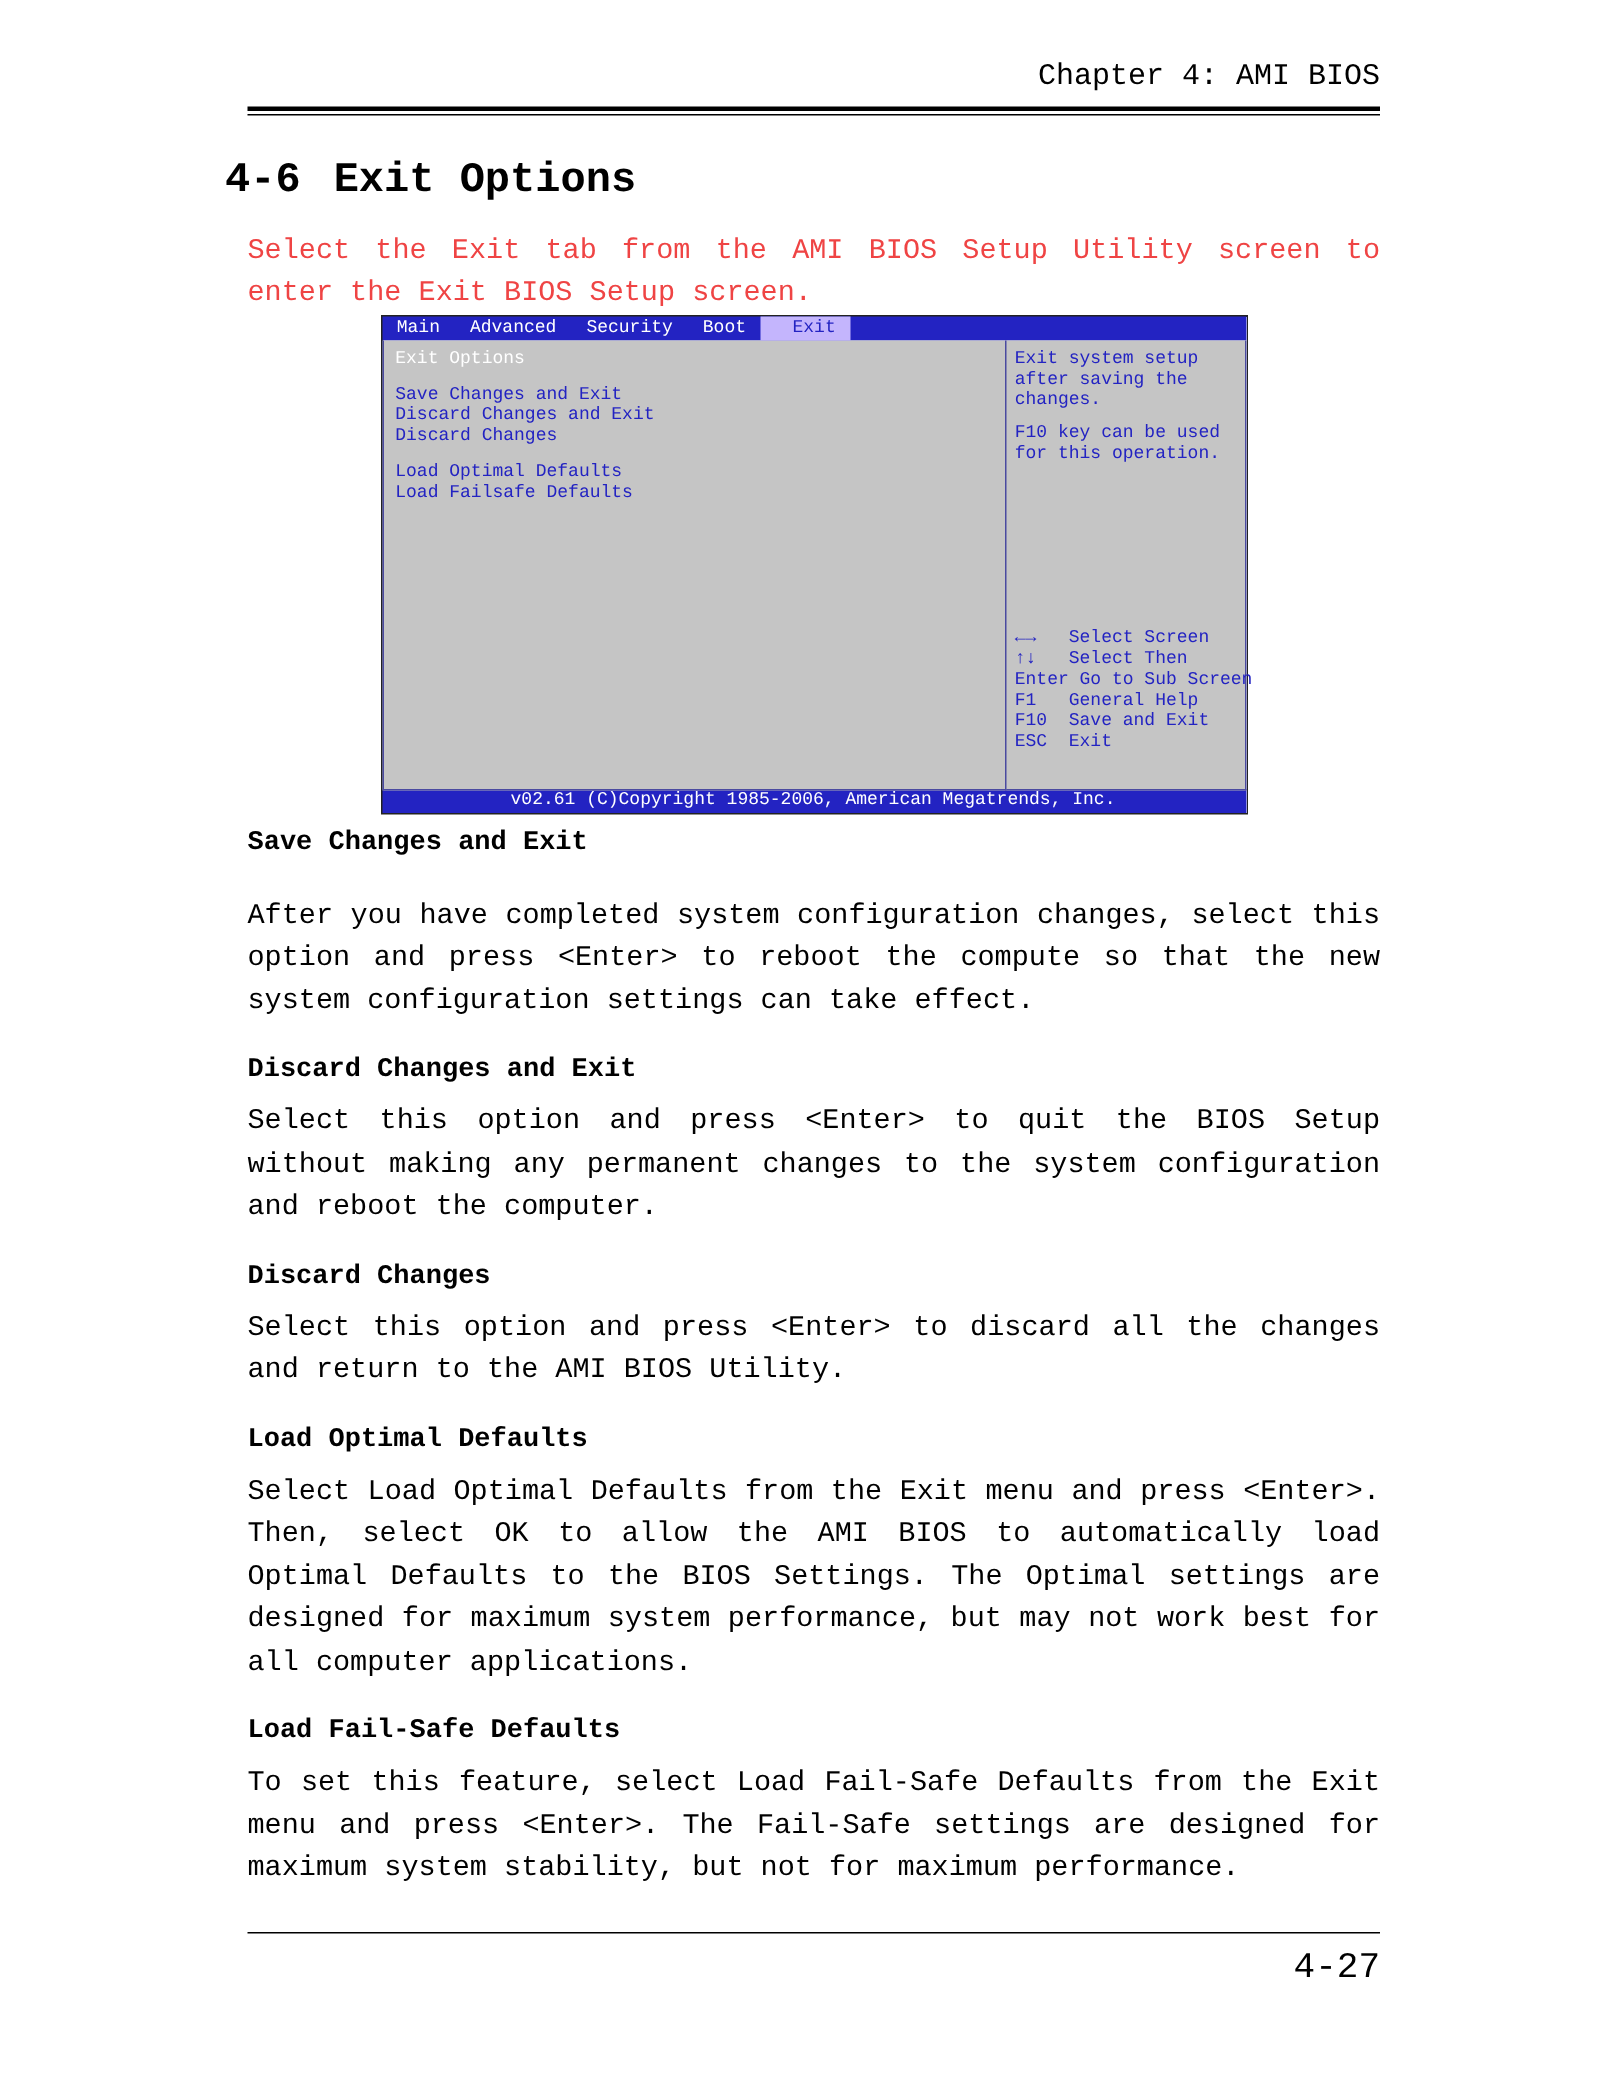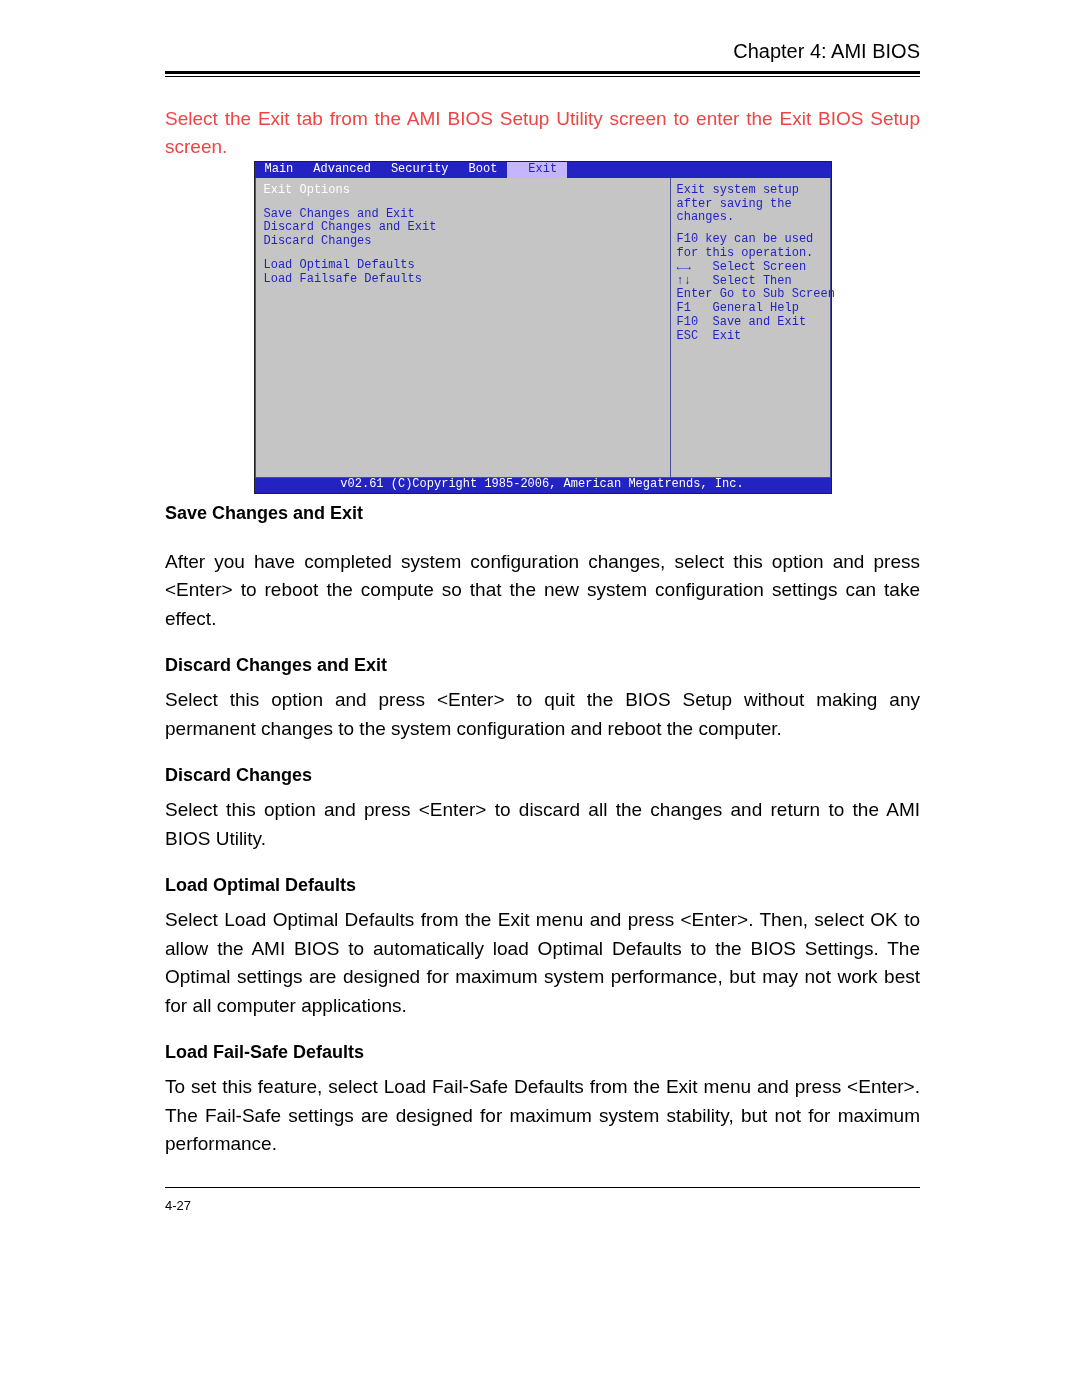--- a/index.html
+++ b/index.html
@@ -1,15 +1,15 @@
 <!DOCTYPE html>
 <html><head>
 <meta charset="utf-8">
 <style>
-  * { margin: 0; padding: 0; box-sizing: border-box; }
+  * { margin: 0; padding: 0; box-sizing: border-box; font-family: Liberation Mono, monospace; }
   body {
     background: #fff;
     font-family: Arial, Helvetica, sans-serif;
     width: 1080px;
     height: 1397px;
     position: relative;
   }
   .page {
     padding: 40px 160px 0 165px;
   }
@@ -80,20 +80,21 @@
   .bios-left .gap { height: 10px; }
   .bios-right {
     width: 160px;
     border: 1px solid #4a4aa0;
     border-top: none;
     border-left: none;
     padding: 6px 6px;
     color: #2323c2;
     display: flex;
     flex-direction: column;
+    justify-content: space-between;
   }
   .bios-nav div { white-space: pre; }
   .bios-footer {
     background: #2323c2;
     color: #fff;
     text-align: center;
     padding: 0 1px 1px 0;
     font-size: 12px;
   }
   .subhead {
@@ -109,32 +110,35 @@
     color: #000;
     line-height: 1.5;
     text-align: justify;
     margin-bottom: 10px;
   }
   .bottom-rule {
     border-top: 1px solid #000;
     margin-top: 28px;
   }
   .page-num {
-    text-align: left;
-    font-size: 13px;
+    text-align: right;
+    font-size: 24px;
     margin-top: 10px;
   }
 </style>
 </head>
 <body>
 
 <div class="page">
   <div class="chapter-header">Chapter 4: AMI BIOS</div>
   <div class="double-rule"></div>
 
+  <h2 class="section-title">
+    <span class="section-num">4-6</span><span>Exit Options</span>
+  </h2>
 
   <p class="intro">Select the Exit tab from the AMI BIOS Setup Utility screen to enter the Exit BIOS Setup screen.</p>
 
   <div class="bios">
     <div class="bios-tabs">
       <span class="bios-tab">Main</span>
       <span class="bios-tab">Advanced</span>
       <span class="bios-tab">Security</span>
       <span class="bios-tab">Boot</span>
       <span class="bios-tab active">Exit</span>

